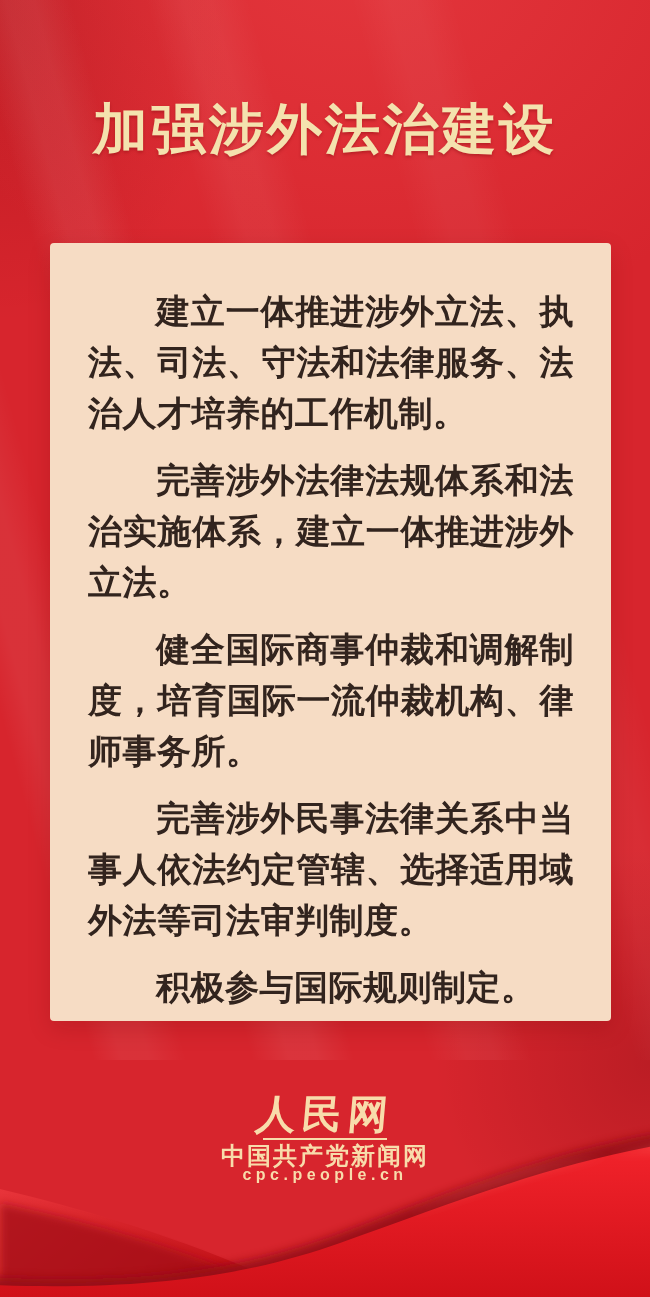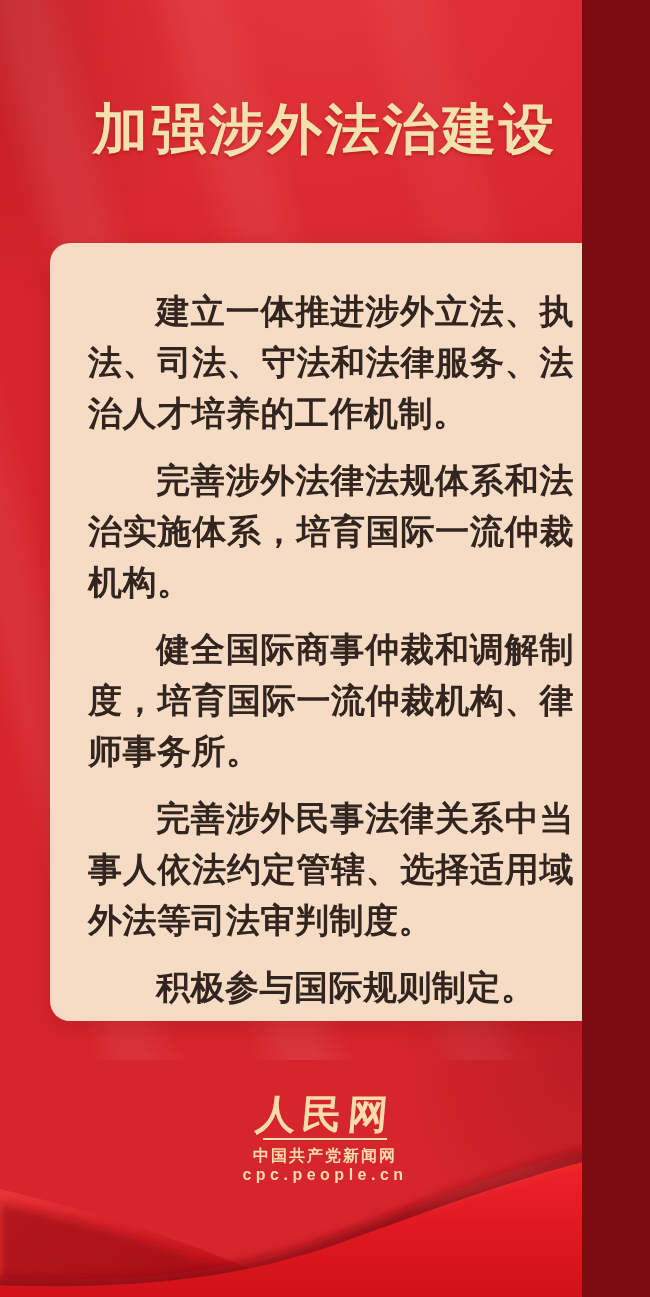--- a/index.html
+++ b/index.html
@@ -1,17 +1,17 @@
 <!DOCTYPE html>
 <html style="--background-red: #d7252d; --wave-bright-red: #ee1c24; --wave-shadow-red: #950d13; --card-background: #f6dcc4; --title-gold: #f4e2ae; --body-text: #32241e; --logo-cream: #f8dcab;"><head>
 <meta charset="utf-8">
 <style>
   html,body{margin:0;padding:0;background:#7a0b10;}
   .poster{
-    position:relative;width:582px;height:1297px;overflow:hidden;
+    position:relative;width:650px;height:1297px;overflow:hidden;
     font-family:"Liberation Sans",sans-serif;
     background:
       radial-gradient(120% 55% at 55% -6%, rgba(238,70,74,.55) 0%, rgba(238,70,74,0) 60%),
       radial-gradient(55% 38% at 0% 0%, rgba(130,6,12,.30) 0%, rgba(130,6,12,0) 65%),
       radial-gradient(60% 30% at 100% 82%, rgba(90,0,6,.22) 0%, rgba(90,0,6,0) 55%),
       var(--background-red,#d7252d);
   }
   .streaks{
     position:absolute;left:0;top:0;width:650px;height:1060px;pointer-events:none;
     background:linear-gradient(75deg,
@@ -22,21 +22,21 @@
       rgba(255,255,255,.04) 72% 75%, rgba(255,255,255,0) 79%);
   }
   .title{
     position:absolute;top:98px;left:0;width:650px;margin:0;
     text-align:center;font-size:55px;line-height:62px;font-weight:bold;
     letter-spacing:3px;color:var(--title-gold,#f4e2ae);
     text-shadow:0 2px 3px rgba(120,10,12,.35);
   }
   .card{
     position:absolute;left:50px;top:243px;width:561px;height:778px;
-    box-sizing:border-box;border-radius:20px;
+    box-sizing:border-box;border-radius:4px;
     background:var(--card-background,#f6dcc4);
     box-shadow:0 8px 22px rgba(110,8,10,.20);
     padding:43px 37px 0 38px;
   }
   .card p{
     margin:0 0 16px 0;
     font-family:"Liberation Serif",serif;font-weight:bold;
     font-size:34px;line-height:51px;letter-spacing:.5px;
     color:var(--body-text,#32241e);
     text-align:justify;text-indent:2em;
@@ -45,36 +45,36 @@
     position:absolute;left:0;top:1094px;width:650px;text-align:center;
     color:var(--logo-cream,#f8dcab);
   }
   .logo-script{
     font-family:"Liberation Serif",serif;font-weight:bold;
     font-size:40px;line-height:42px;letter-spacing:6px;
     transform:skewX(-5deg);
   }
   .logo-line{width:124px;height:2px;margin:2px auto 5px auto;
     background:var(--logo-cream,#f8dcab);}
-  .logo-site{font-size:16px;line-height:21px;font-weight:bold;letter-spacing:2px;}
+  .logo-site{font-size:24px;line-height:21px;font-weight:bold;letter-spacing:2px;}
   .logo-url{font-size:16px;line-height:18px;font-weight:bold;letter-spacing:4.5px;}
   .waves{position:absolute;left:0;bottom:0;width:650px;height:270px;display:block;}
 </style>
 </head>
 <body>
 
 <div class="poster">
 
   <div class="streaks"></div>
 
   <h1 class="title">加强涉外法治建设</h1>
 
   <div class="card">
     <p>建立一体推进涉外立法、执法、司法、守法和法律服务、法治人才培养的工作机制。</p>
-    <p>完善涉外法律法规体系和法治实施体系，培育国际一流仲裁机构。</p>
+    <p>完善涉外法律法规体系和法治实施体系，建立一体推进涉外立法。</p>
     <p>健全国际商事仲裁和调解制度，培育国际一流仲裁机构、律师事务所。</p>
     <p>完善涉外民事法律关系中当事人依法约定管辖、选择适用域外法等司法审判制度。</p>
     <p>积极参与国际规则制定。</p>
   </div>
 
   <div class="logo">
     <div class="logo-script">人民网</div>
     <div class="logo-line"></div>
     <div class="logo-site">中国共产党新闻网</div>
     <div class="logo-url">cpc.people.cn</div>

